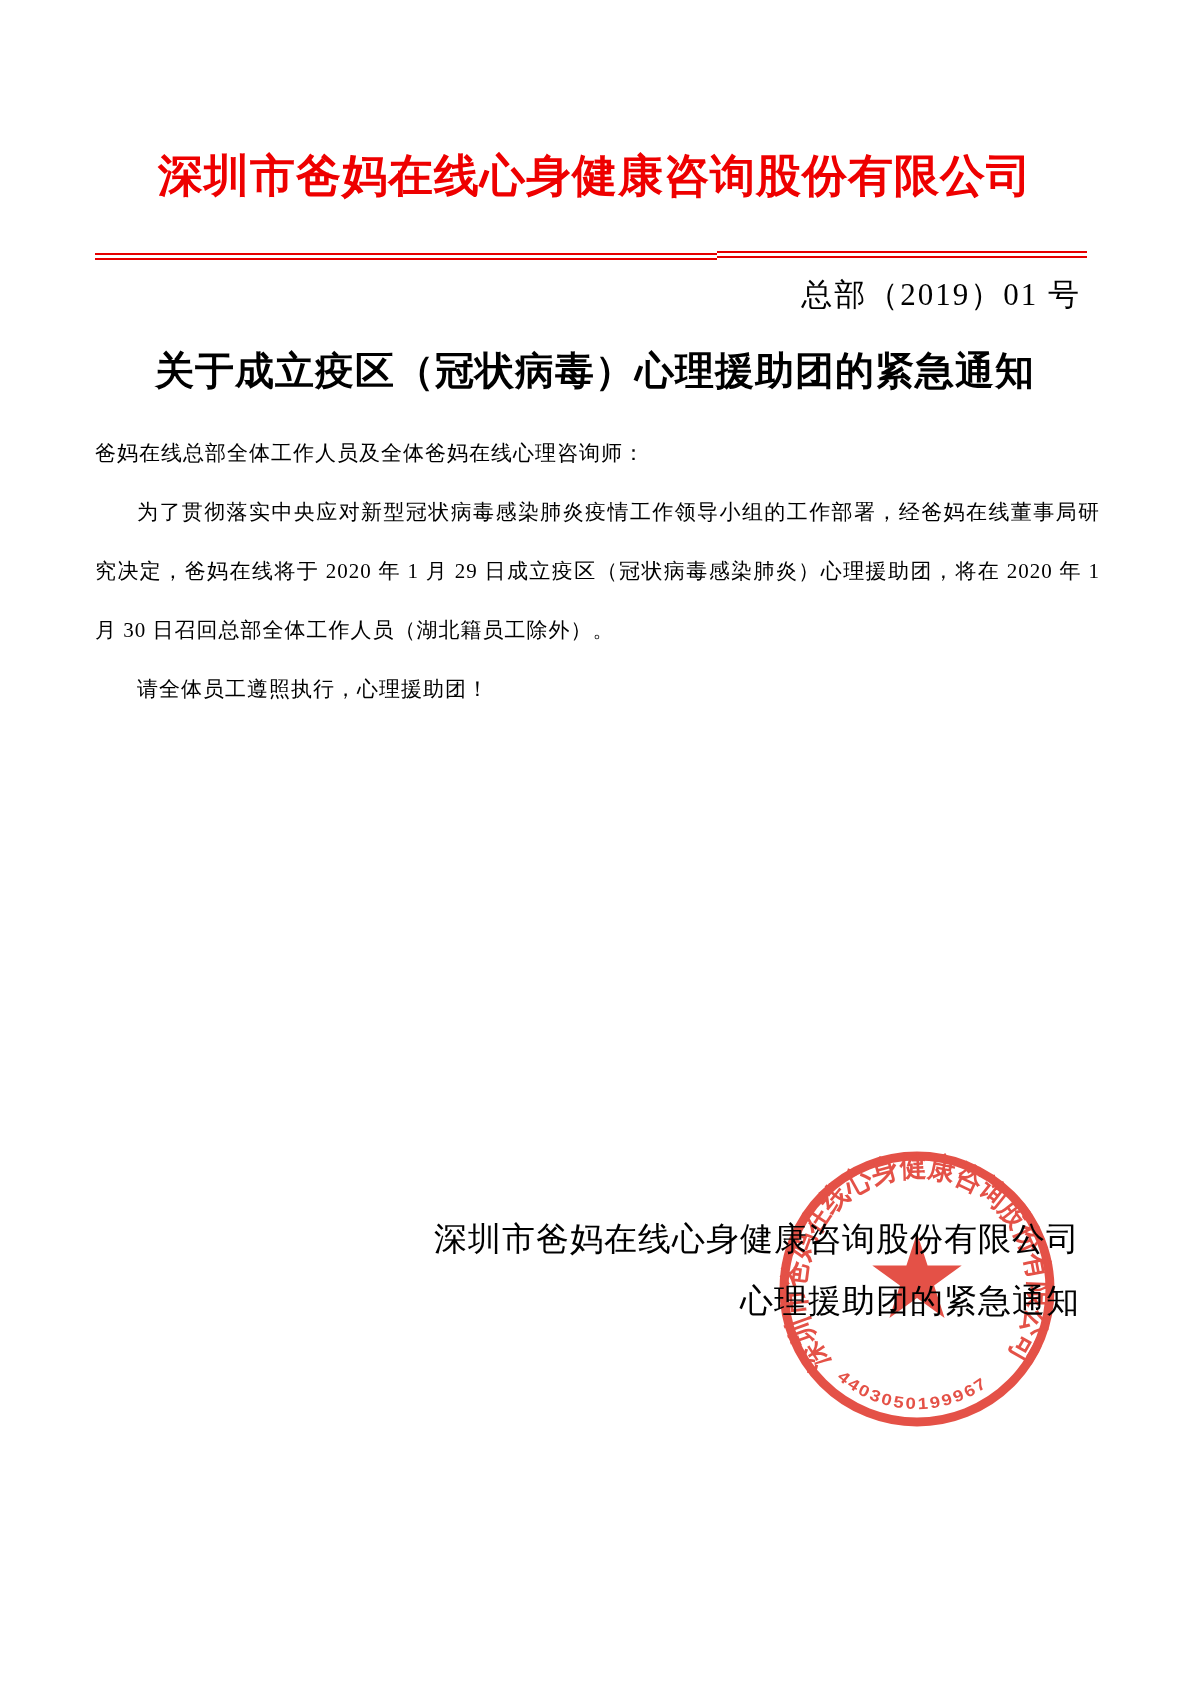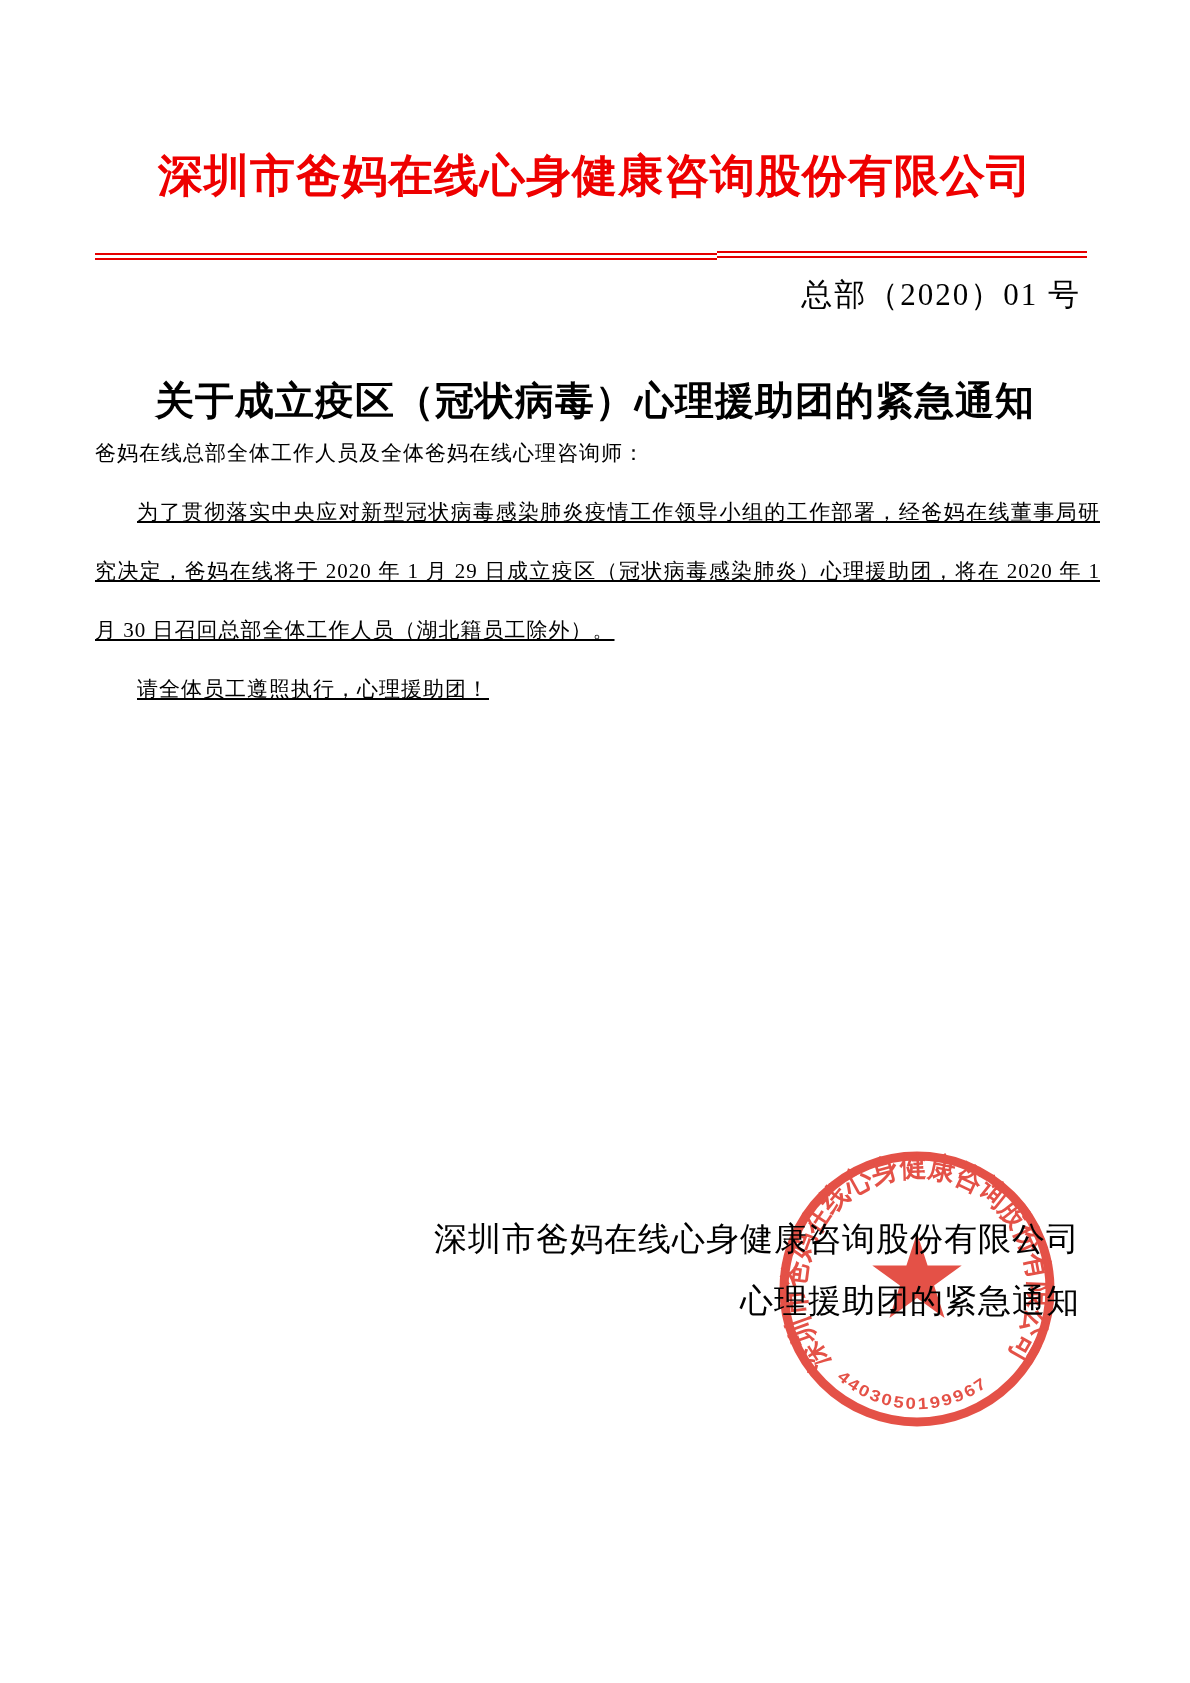--- a/index.html
+++ b/index.html
@@ -42,33 +42,32 @@
   }
 
   .doc-title {
     position: absolute;
     top: 344px; left: 0; width: 100%;
     text-align: center;
     font-size: 39px;
     font-weight: 700;
     letter-spacing: 1px;
     white-space: nowrap;
-    margin-top: 30px;
   }
 
   .doc-body {
     position: absolute;
     top: 424px; left: 95px;
     width: 1005px;
     font-size: 21px;
     line-height: 59px;
     text-align: justify;
     letter-spacing: 1px;
   }
-  .doc-body p.indent { text-indent: 2em; text-decoration: underline; }
+  .doc-body p.indent { text-indent: 2em; }
 
   .signature {
     position: absolute;
     top: 1208px; right: 110px;
     text-align: right;
     font-size: 33px;
     line-height: 62px;
     letter-spacing: 1px;
     white-space: nowrap;
   }
@@ -92,21 +91,21 @@
   }
 </style>
 </head>
 <body>
 
 <div class="company-header">深圳市爸妈在线心身健康咨询股份有限公司</div>
 
 <div class="rule-seg rule-left"></div>
 <div class="rule-seg rule-right"></div>
 
-<div class="doc-number">总部（2020）01 号</div>
+<div class="doc-number">总部（2019）01 号</div>
 
 <div class="doc-title">关于成立疫区（冠状病毒）心理援助团的紧急通知</div>
 
 <div class="doc-body">
   <p>爸妈在线总部全体工作人员及全体爸妈在线心理咨询师：</p>
   <p class="indent">为了贯彻落实中央应对新型冠状病毒感染肺炎疫情工作领导小组的工作部署，经爸妈在线董事局研究决定，爸妈在线将于 2020 年 1 月 29 日成立疫区（冠状病毒感染肺炎）心理援助团，将在 2020 年 1 月 30 日召回总部全体工作人员（湖北籍员工除外）。</p>
   <p class="indent">请全体员工遵照执行，心理援助团！</p>
 </div>
 
 <div class="signature">

